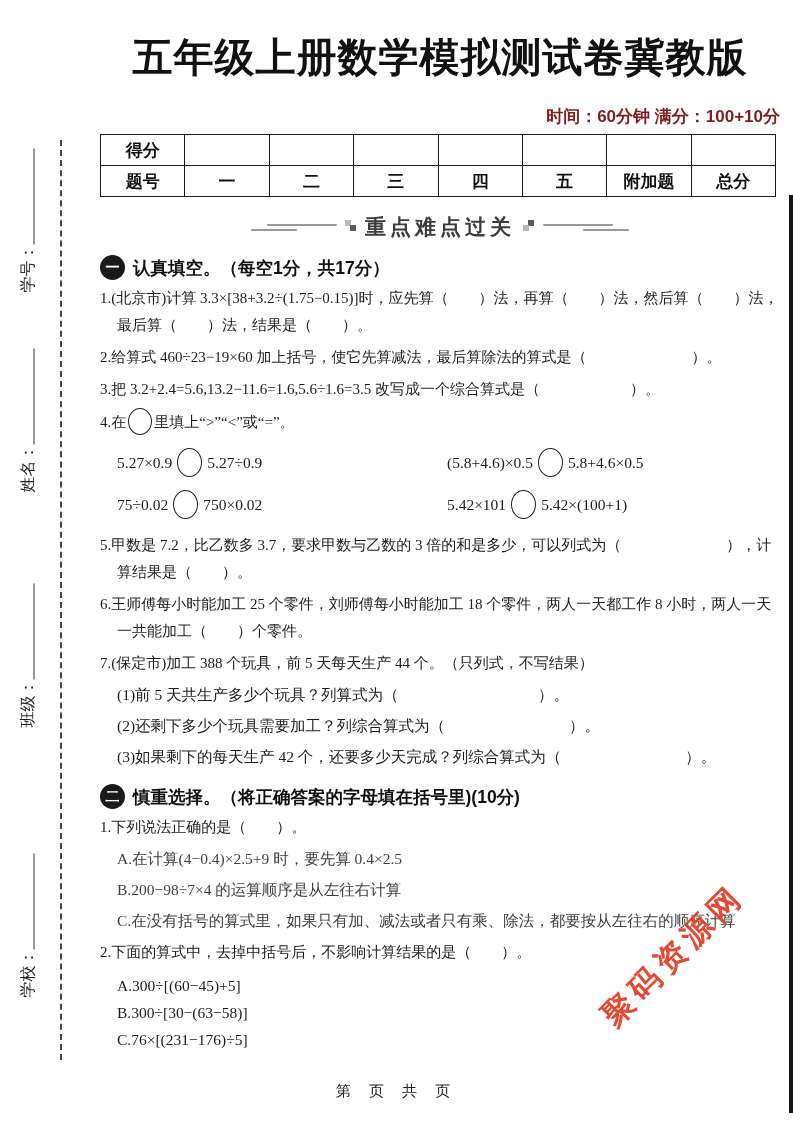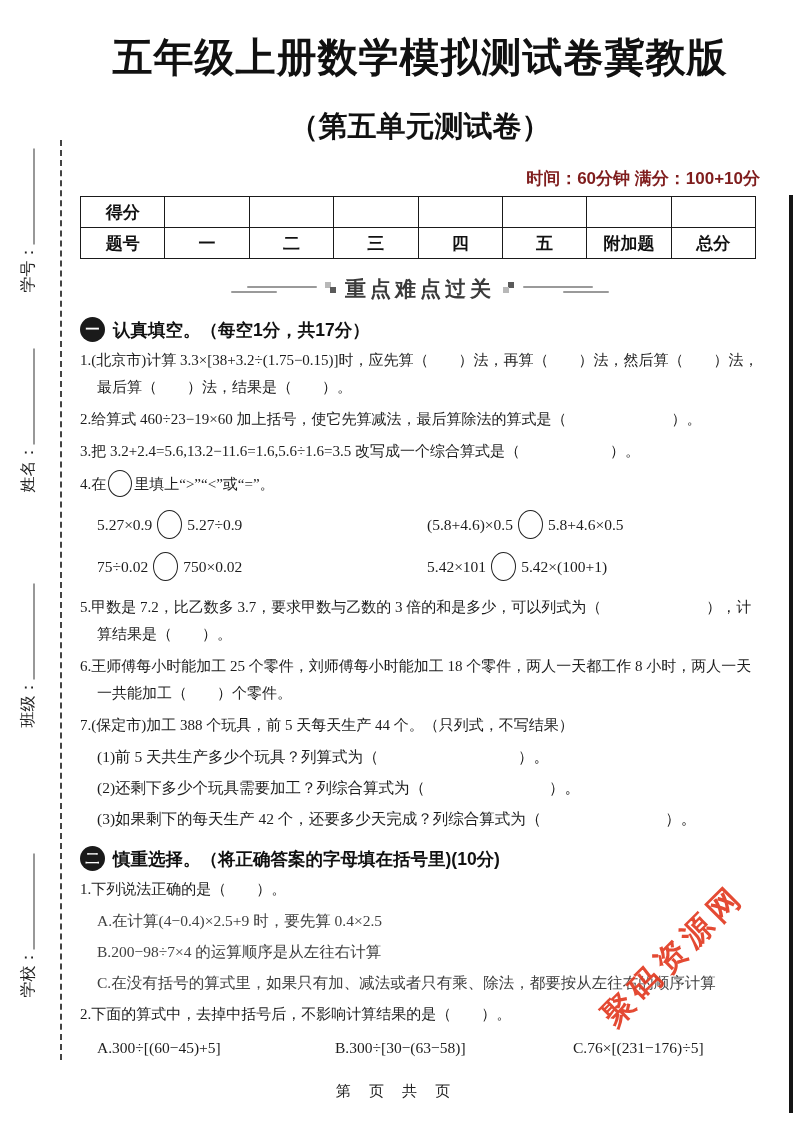--- a/index.html
+++ b/index.html
@@ -33,21 +33,21 @@
   .sidebar-field .blank {
     display: inline-block;
     width: 96px;
     height: 1em;
     border-bottom: 1.5px solid #333;
     vertical-align: -2px;
   }
   
   .content {
     position: absolute;
-    left: 80px; top: 0;
+    left: 100px; top: 0;
     width: 680px;
   }
   .title {
     margin-top: 30px;
     text-align: center;
     font-family: "Liberation Sans", sans-serif;
     font-weight: bold;
     font-size: 40px;
     letter-spacing: 1px;
     color: #111;
@@ -165,20 +165,21 @@
     padding-left: 17px;
     color: #404040;
   }
   .opt-row {
     margin-top: 6px;
     display: flex;
     padding-left: 17px;
     font-size: 15.5px;
     line-height: 27px;
     color: #1c1c1c;
+    flex-direction: column;
   }
   .opt-row span:nth-child(1){ width: 238px; }
   .opt-row span:nth-child(2){ width: 238px; }
   .opt-row span:nth-child(3){ flex: 1; }
   
   .circle {
     display: inline-block;
     width: 25px; height: 29px;
     border: 1.5px solid #222;
     border-radius: 50%;
@@ -247,21 +248,20 @@
   <div class="sidebar-field" style="top: 645px;">
     <span>班级：</span><span class="blank"></span>
   </div>
   <div class="sidebar-field" style="top: 915px;">
     <span>学校：</span><span class="blank"></span>
   </div>
 
   <div class="content">
 
     <div class="title">五年级上册数学模拟测试卷冀教版</div>
-    <div class="subtitle">（第五单元测试卷）</div>
     <div class="meta">时间：60分钟  满分：100+10分</div>
 
     <table class="score-table">
       <tbody>
           <tr>
         <td>得分</td>
         <td></td>
         <td></td>
         <td></td>
         <td></td>

